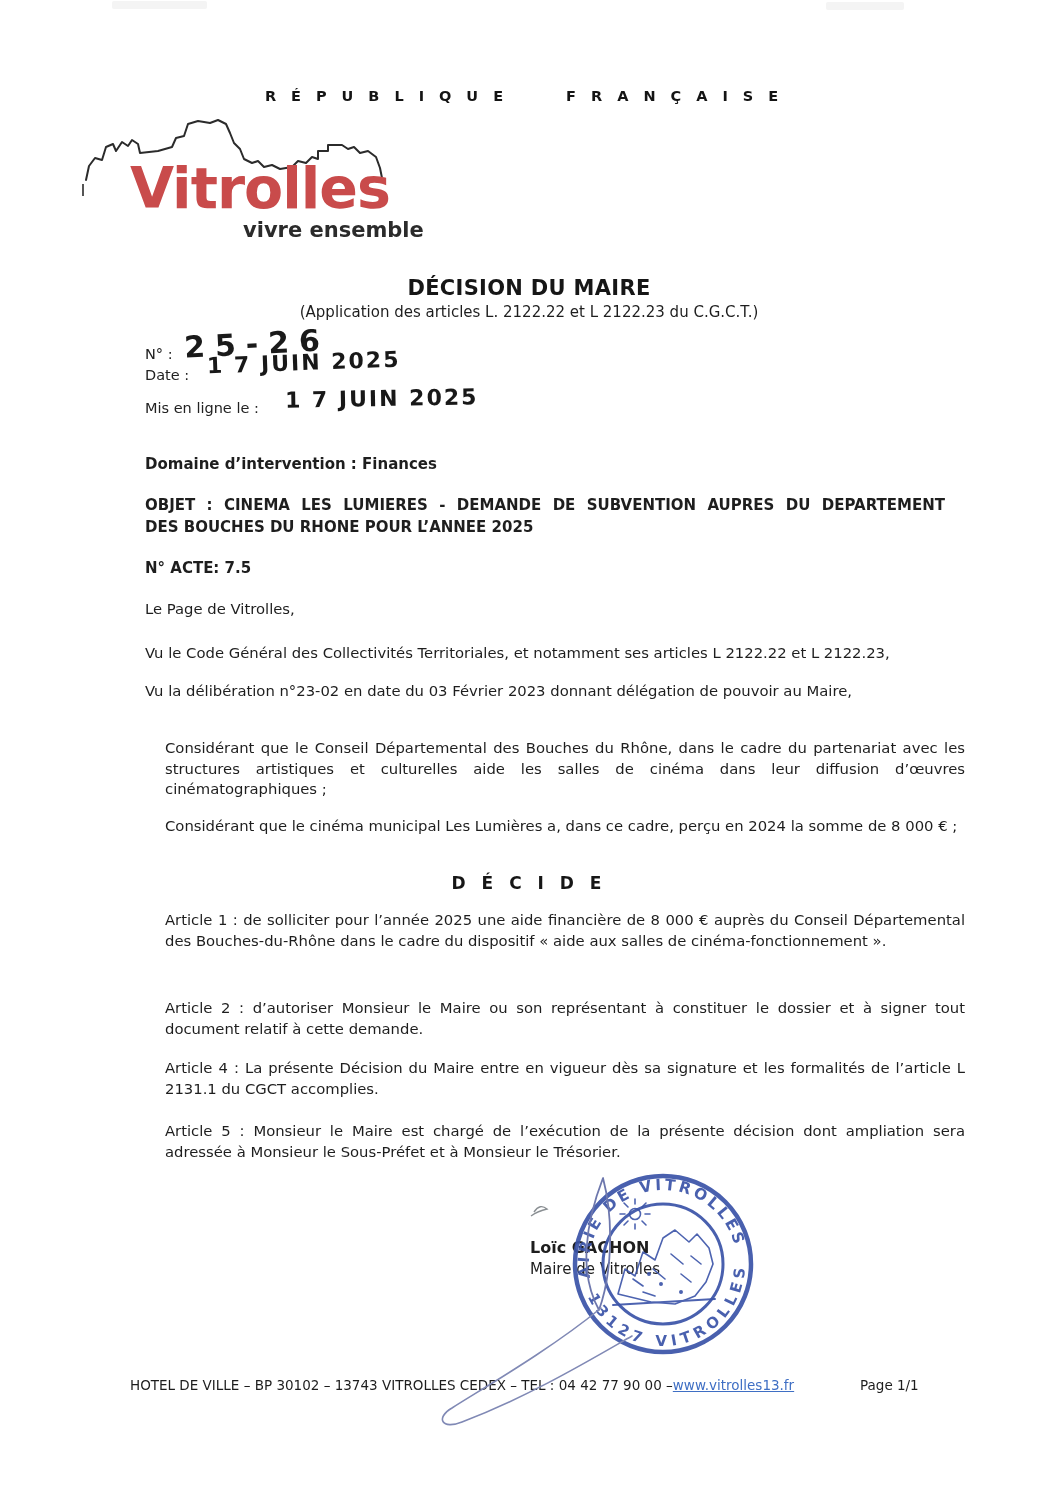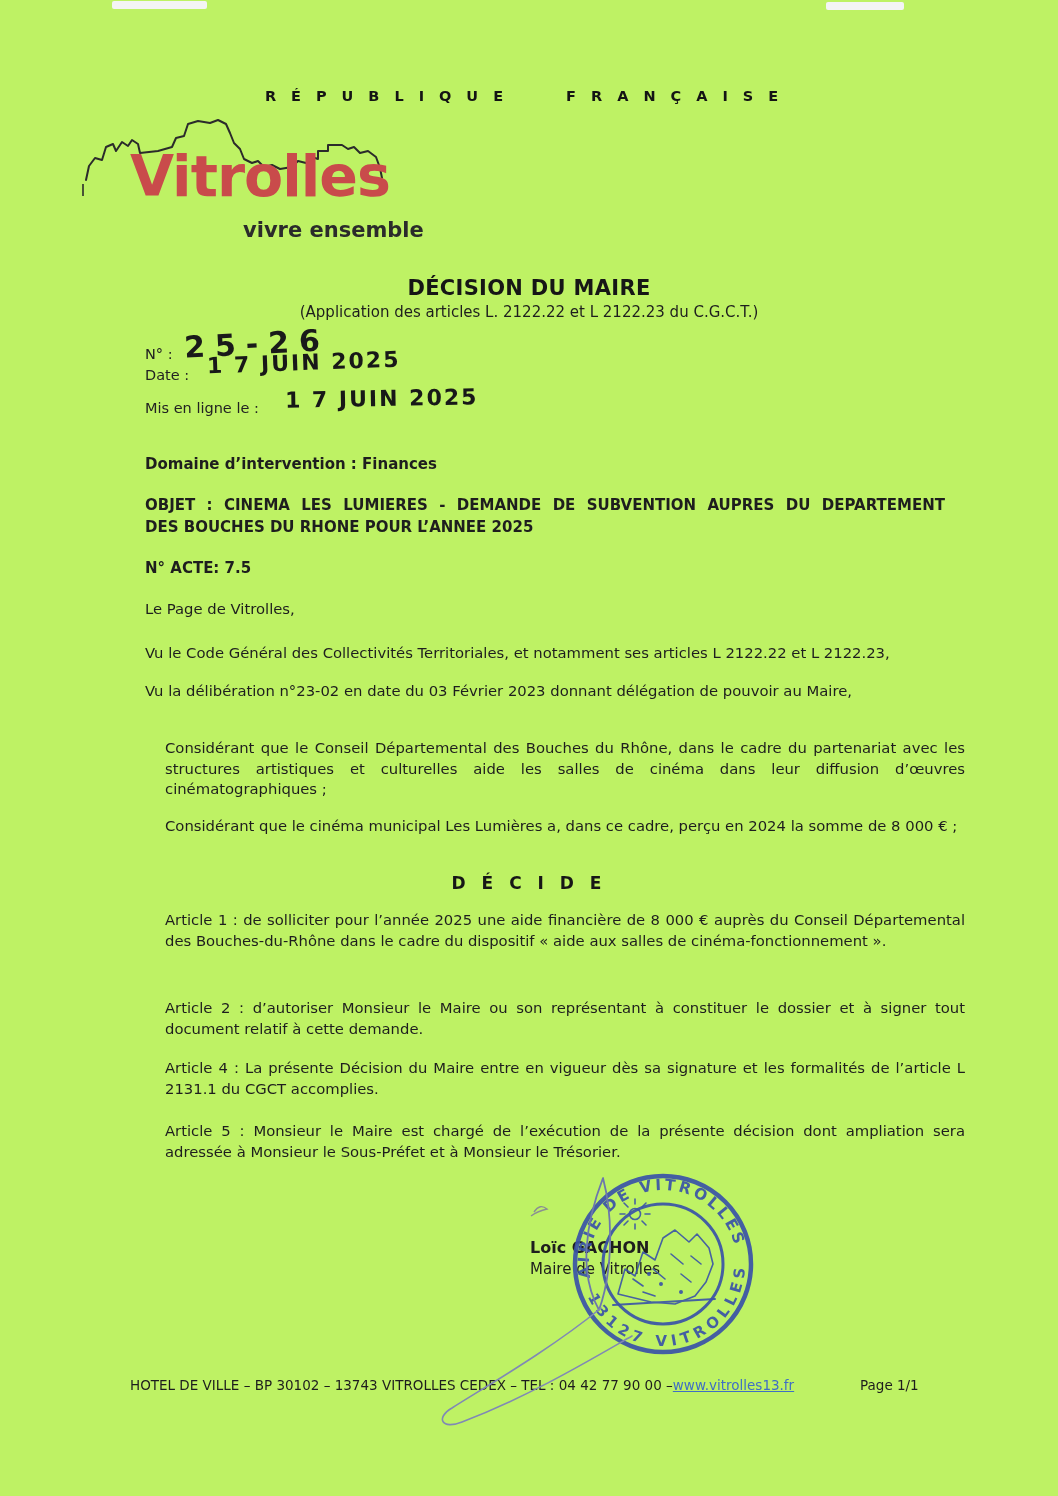--- a/index.html
+++ b/index.html
@@ -1,17 +1,17 @@
 <!DOCTYPE html>
 <html><head>
 <meta charset="utf-8">
 <style>
   html,body{margin:0;padding:0;background:#e8e8e8;}
   .page{
-    position:relative; width:1058px; height:1496px; background:#bef264;
+    position:relative; width:1058px; height:1496px; background:#ffffff;
     font-family:"DejaVu Sans","Liberation Sans",sans-serif; color:#1e1e1e;
     overflow:hidden; margin:0 auto;
   }
   .abs{position:absolute;}
   .body-text{font-size:14.8px; line-height:20.6px; width:800px;}
   .just{text-align:justify;margin-left:20px;}
 
   .scan-artifact{background:#f4f4f4; border-radius:2px;}
 
   .republique{
@@ -83,21 +83,21 @@
 
   <div class="abs scan-artifact" style="left:112px; top:1px; width:95px; height:8px;"></div>
   <div class="abs scan-artifact" style="left:826px; top:2px; width:78px; height:8px;"></div>
 
   <div class="abs republique">RÉPUBLIQUE FRANÇAISE</div>
 
   <svg class="abs" style="left:80px; top:116px; z-index:1;" width="330" height="90" viewBox="0 0 330 90">
     <path d="M 6,64 L 9,50 L 15,42 L 22,44 L 26,31 L 33,28 L 36,35 L 42,26 L 48,30 L 52,24 L 58,28 L 60,37 L 78,35 L 92,31 L 96,22 L 104,20 L 108,8 L 118,5 L 130,7 L 138,4 L 146,8 L 150,17 L 154,27 L 160,33 L 164,43 L 172,47 L 178,45 L 184,51 L 192,49 L 200,53 L 212,51 L 218,45 L 226,47 L 232,41 L 238,43 L 238,35 L 248,35 L 248,29 L 262,29 L 268,33 L 274,31 L 280,37 L 288,35 L 296,41 L 300,52 L 302,62" fill="none" stroke="#2b2b2b" stroke-width="2" stroke-linejoin="round" stroke-linecap="round"></path>
     <path d="M 3,68 L 3,80" fill="none" stroke="#2b2b2b" stroke-width="1.6"></path>
   </svg>
-  <div class="abs logo-wordmark" style="color:#c94b4b;">Vitrolles</div>
+  <div class="abs logo-wordmark" style="color:#c94b4b;margin-top:12px;">Vitrolles</div>
   <div class="abs logo-tagline">vivre ensemble</div>
 
   <div class="abs doc-title">DÉCISION DU MAIRE</div>
   <div class="abs doc-subtitle">(Application des articles L. 2122.22 et L 2122.23 du C.G.C.T.)</div>
 
   <div class="abs meta-label numero-label">N° :</div>
   <div class="abs numero-value">25-26</div>
   <div class="abs meta-label date-label">Date :</div>
   <div class="abs date-stamp date-stamp-1">1 7 JUIN 2025</div>
   <div class="abs meta-label online-label">Mis en ligne le :</div>

